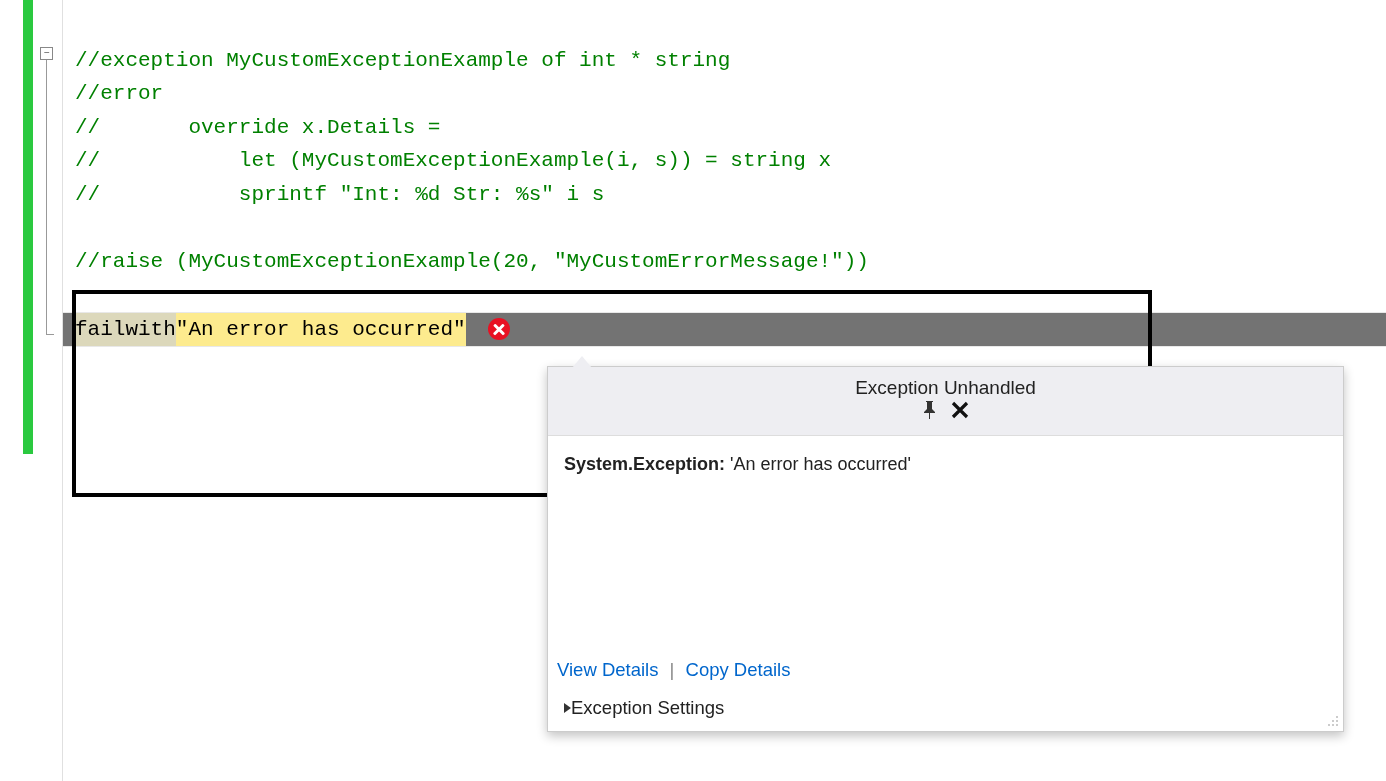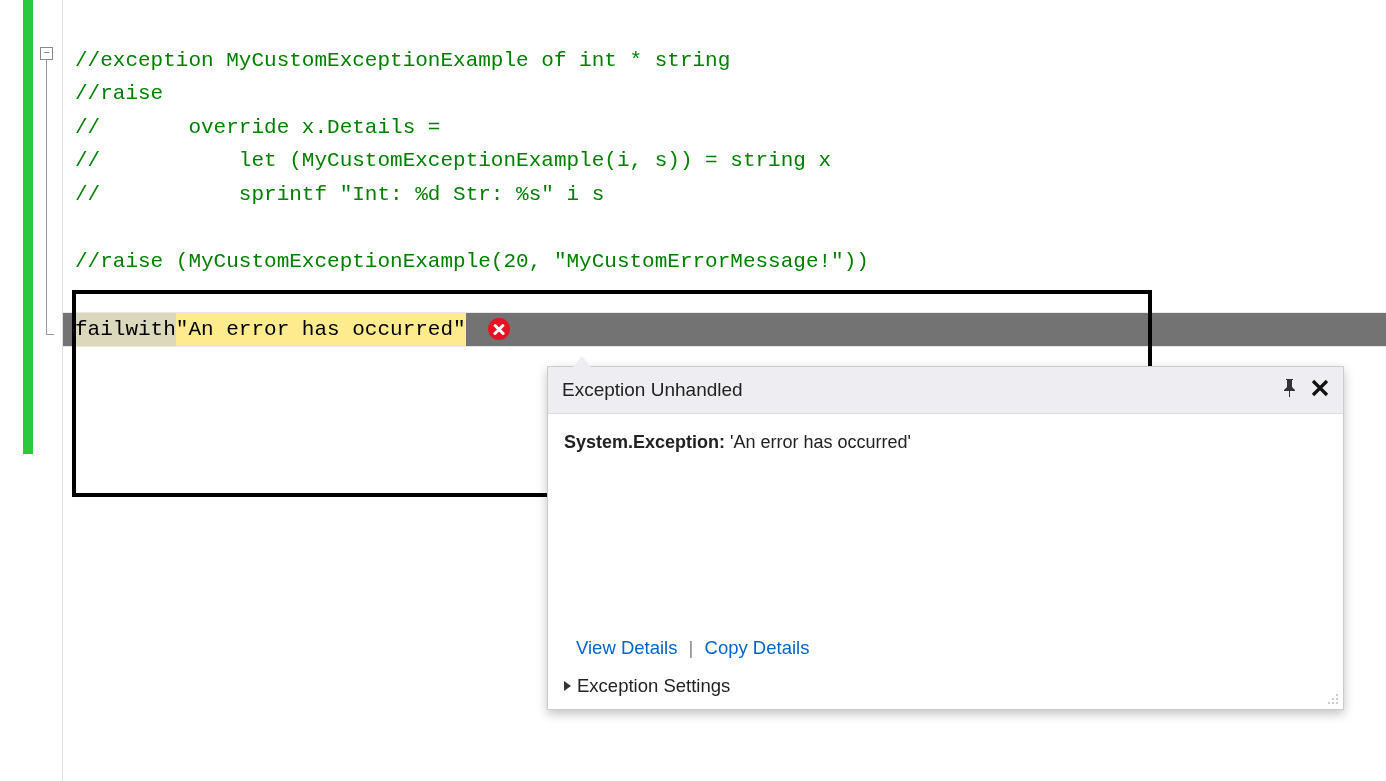--- a/index.html
+++ b/index.html
@@ -135,20 +135,21 @@
     }
     .popup-header {
       background: #eeeef2;
       border-bottom: 1px solid #ddd;
       padding: 10px 14px;
       display: flex;
       align-items: center;
       justify-content: space-between;
       font-size: 19px;
       color: #222;
+      flex-direction: column;
     }
     .popup-header-controls {
       display: flex;
       gap: 14px;
       align-items: center;
     }
     .pin-icon {
       font-size: 17px;
       color: #333;
       cursor: pointer;
@@ -160,40 +161,39 @@
       cursor: pointer;
     }
     .popup-body {
       padding: 18px 24px 14px 16px;
       font-size: 18px;
       color: #222;
     }
     .popup-body strong { font-weight: 600; }
     .popup-spacer { height: 164px; }
     .popup-actions {
-      padding: 6px 16px 8px 28px;
+      padding: 6px 16px 8px 9px;
       font-size: 18.5px;
       border-top: none;
     }
     .action-link {
       color: #0066cc;
       cursor: pointer;
     }
     .action-sep {
       color: #888;
       margin: 0 6px;
     }
     .popup-settings {
       padding: 8px 16px 12px 16px;
       font-size: 18.5px;
       color: #222;
       cursor: pointer;
       display: flex;
       align-items: center;
-      gap: 6px;
     }
     .tri {
       display: inline-block;
       width: 0; height: 0;
       border-top: 5px solid transparent;
       border-bottom: 5px solid transparent;
       border-left: 7px solid #333;
     }
     .resize-grip {
       position: absolute;
@@ -213,21 +213,21 @@
 <div class="editor-area">
   <div class="change-bar"></div>
   <div class="outline-gutter">
     <div class="collapse-icon">−</div>
     <div class="outline-line"></div>
     <div class="outline-hline"></div>
   </div>
   <div class="code-area">
     <div class="code-line">&nbsp;</div>
     <div class="code-line comment">//exception MyCustomExceptionExample of int * string</div>
-    <div class="code-line comment">//raise</div>
+    <div class="code-line comment">//error</div>
     <div class="code-line comment">//       override x.Details =</div>
     <div class="code-line comment">//           let (MyCustomExceptionExample(i, s)) = string x</div>
     <div class="code-line comment">//           sprintf "Int: %d Str: %s" i s</div>
     <div class="code-line">&nbsp;</div>
     <div class="code-line comment">//raise (MyCustomExceptionExample(20, "MyCustomErrorMessage!"))</div>
     <div class="code-line">&nbsp;</div>
     <div class="current-line-row">
       <span class="keyword-hl">failwith</span>
         <span class="string-hl"> "An error has occurred"</span>
       <span class="error-badge"></span>

